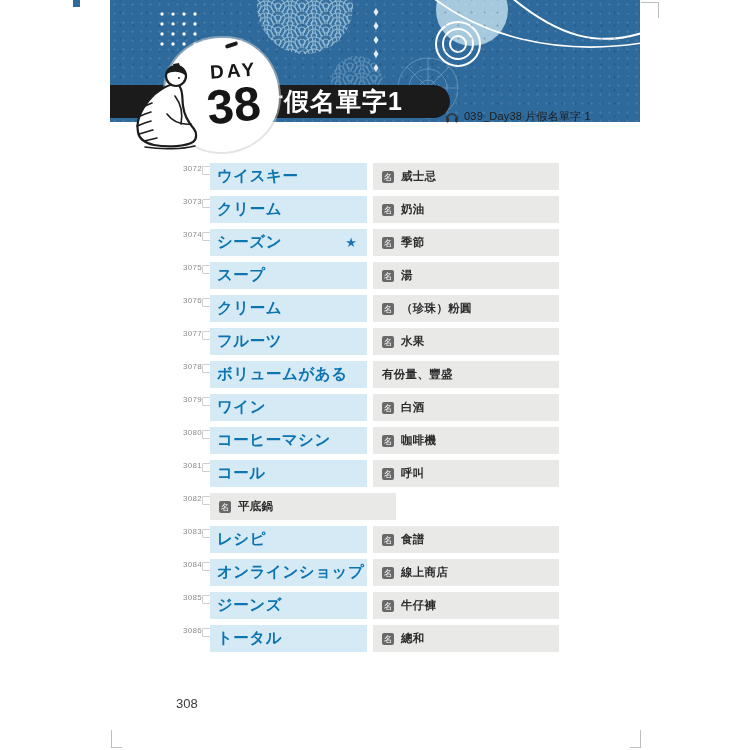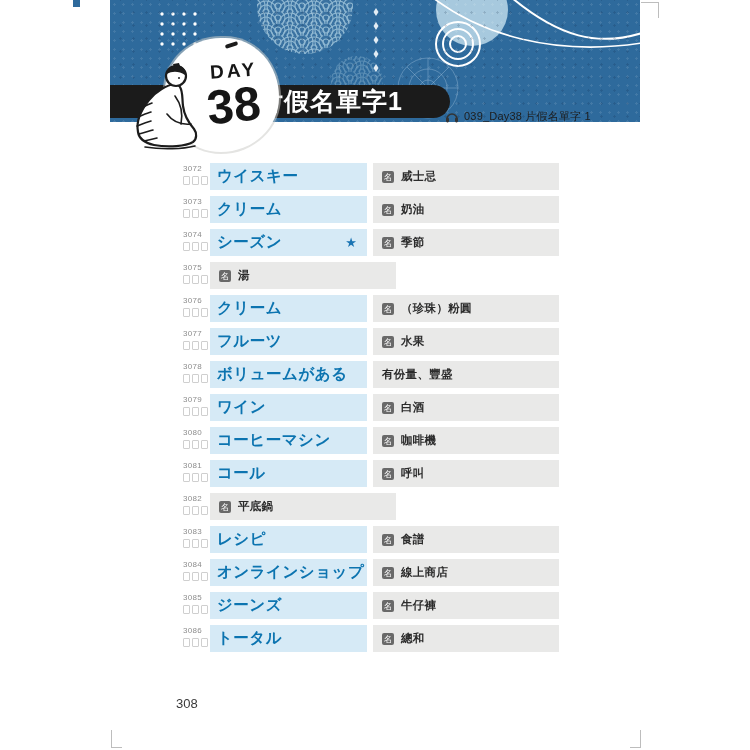--- a/index.html
+++ b/index.html
@@ -31,21 +31,21 @@
               transform:rotate(-18deg);border-radius:2px;}
 
   .figure{position:absolute;left:123px;top:62px;z-index:5;}
 
   .audio-line{position:absolute;left:445px;top:109px;display:flex;align-items:center;gap:5px;z-index:2;}
   .audio-line .lbl{font-size:11px;color:#1d1d1d;letter-spacing:.2px;white-space:nowrap;}
 
   
   .list{position:absolute;left:183px;top:163px;width:376px;z-index:2;}
   .row{display:flex;align-items:stretch;height:27px;margin-bottom:6px;}
-  .numcol{width:27px;display:flex;flex-direction:column;justify-content:flex-start;}
+  .numcol{width:27px;display:flex;flex-direction:row;justify-content:flex-start;}
   .num{font-size:8px;line-height:9px;color:#8d8d8d;letter-spacing:.3px;margin-top:1px;}
   .checks{margin-top:3px;display:flex;}
   .cb{display:inline-block;width:6.5px;height:6.5px;border:1px solid #cfcfcf;border-radius:1px;
       margin-right:2.5px;background:#fff;}
   .wordbox{width:157px;background:#d6eaf6;display:flex;align-items:center;padding-left:7px;
            box-sizing:border-box;margin-right:6px;}
   .word{font-size:15.5px;font-weight:bold;color:#0c74b0;letter-spacing:.5px;white-space:nowrap;}
   .star{margin-left:auto;margin-right:10px;color:#1a74b3;font-size:13px;}
   .meanbox{width:186px;background:#e9e9e8;display:flex;align-items:center;padding-left:9px;
            box-sizing:border-box;}
@@ -240,20 +240,24 @@
 
     <div class="row">
       <div class="numcol">
         <div class="num">3075</div>
         <div class="checks">
             <span class="cb"></span>
             <span class="cb"></span>
             <span class="cb"></span>
           </div>
       </div>
+      <div class="wordbox">
+        <span class="word">スープ</span>
+
+      </div>
       <div class="meanbox">
         <span class="posbadge">名</span>
         <span class="meaning">湯</span>
       </div>
     </div>
 
     <div class="row">
       <div class="numcol">
         <div class="num">3076</div>
         <div class="checks">

